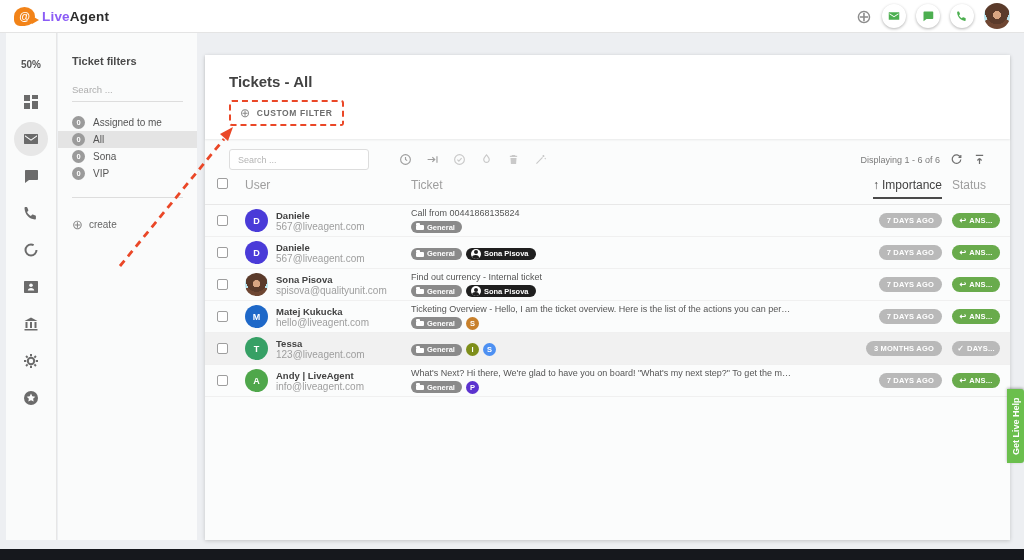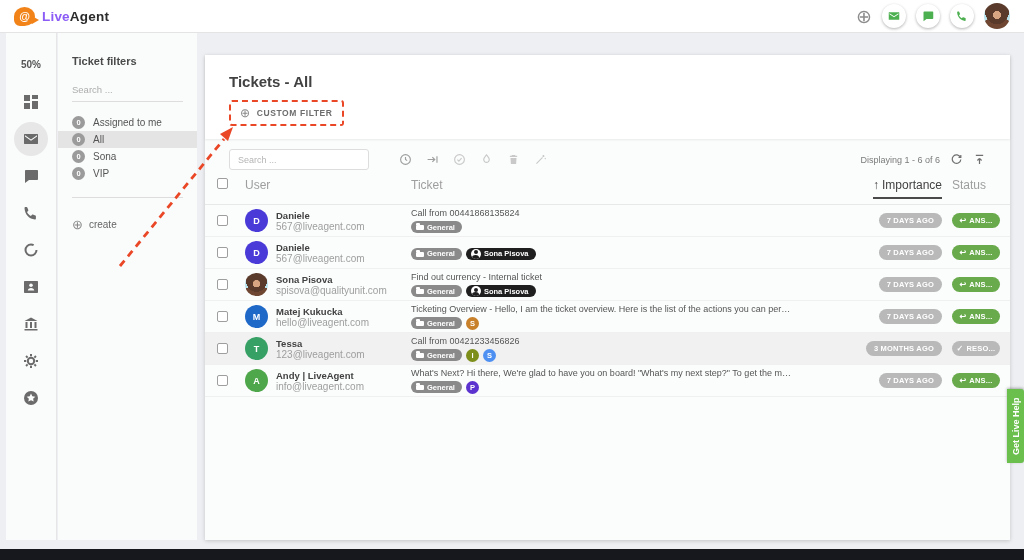--- a/index.html
+++ b/index.html
@@ -450,41 +450,40 @@
     <span class="col-user">
       <span class="user-wrap">
         <span class="avatar" style="background: rgb(54, 160, 101);">T</span>
         <span style="min-width:0">
           <div class="u-name">Tessa</div>
           <div class="u-email">123@liveagent.com</div>
         </span>
       </span>
     </span>
     <span class="col-ticket">
-      <div class="t-subject">Call from 00421233456826</div>
       <div class="t-tags">
             <span class="tag" style="background: rgb(138, 138, 138);">
               <i class="folder-ico"></i>
               <em>General</em>
             </span>
             <span class="tag tag-round" style="background: rgb(126, 142, 26);">
               <em>I</em>
             </span>
             <span class="tag tag-round" style="background: rgb(77, 144, 242);">
               <em>S</em>
             </span>
           </div>
     </span>
     <span class="col-time">
           <span class="time-pill">3 MONTHS AGO</span>
         </span>
     <span class="col-status">
       <span class="status-pill resolved">
         <span class="s-ico">✓</span>
-        <span>RESO...</span>
+        <span>DAYS...</span>
       </span>
     </span>
   </div>
 
   <div class="row">
     <span class="col-check">
           <span class="checkbox"></span>
         </span>
     <span class="col-user">
       <span class="user-wrap">

